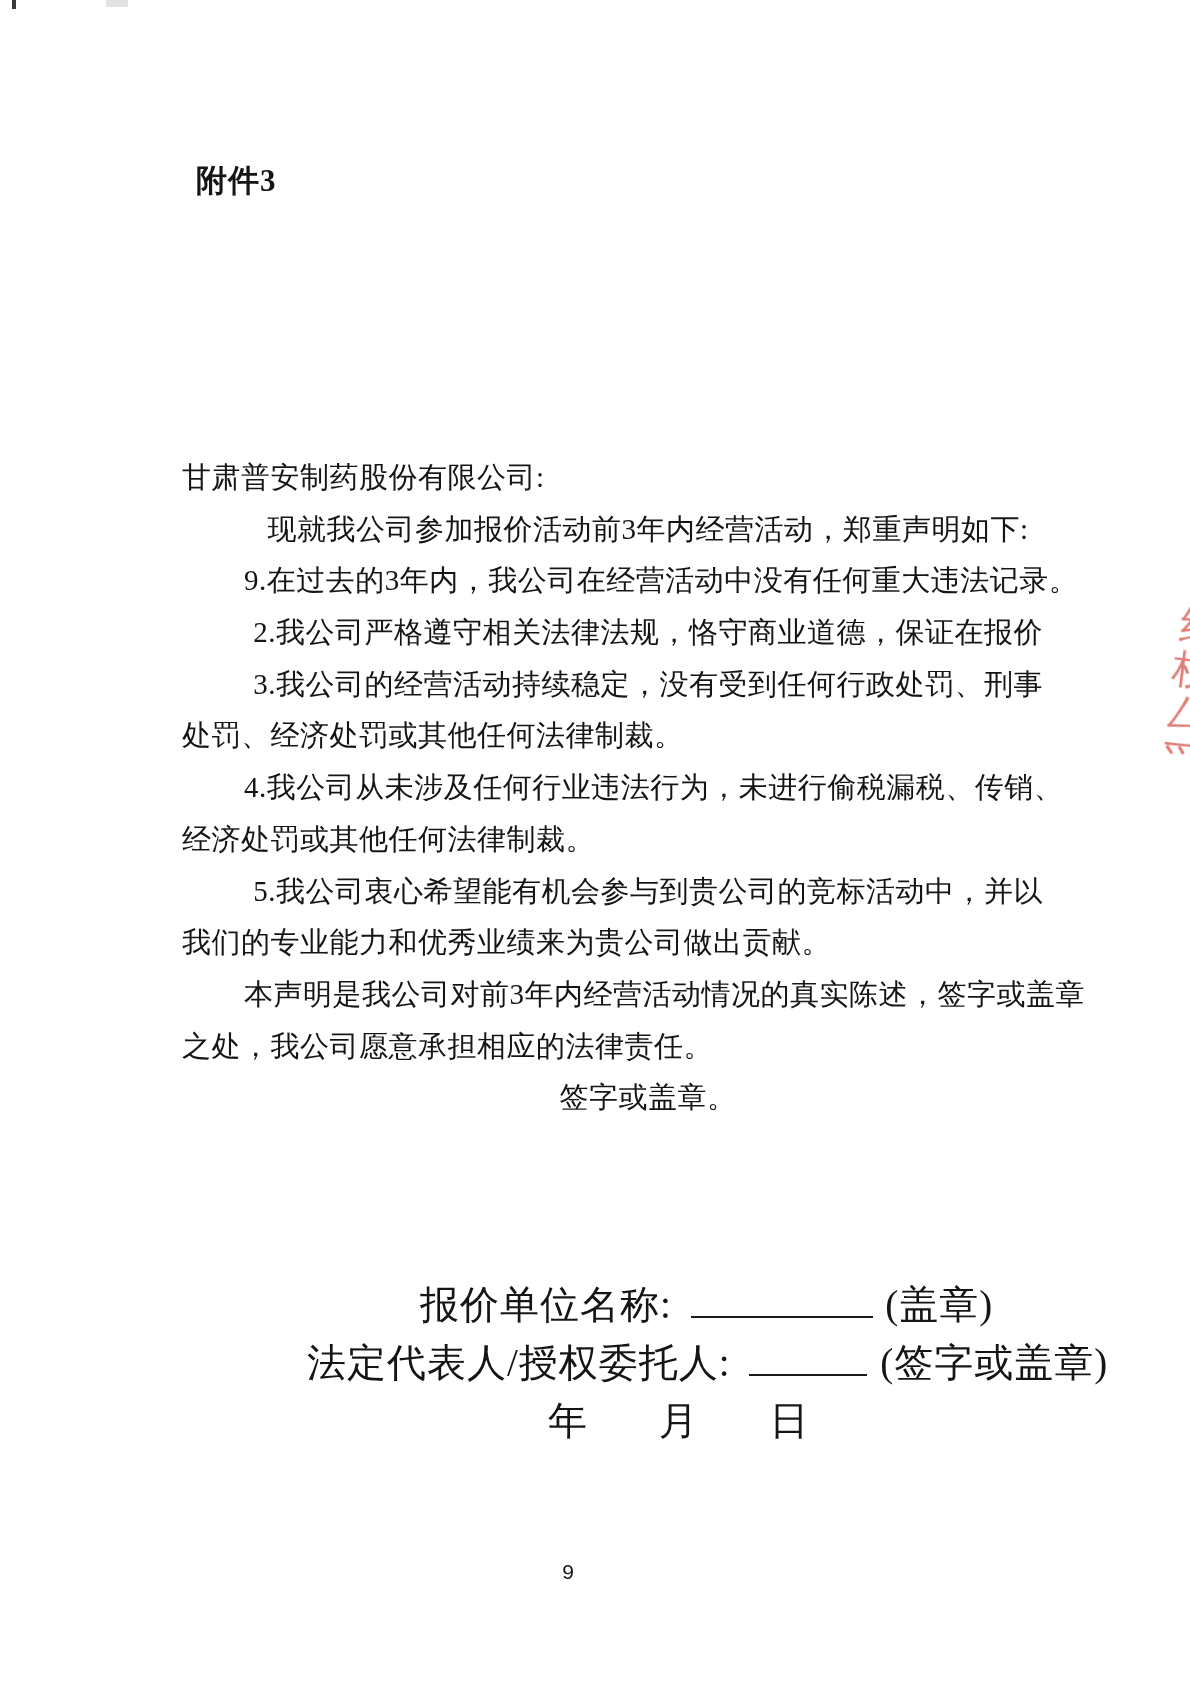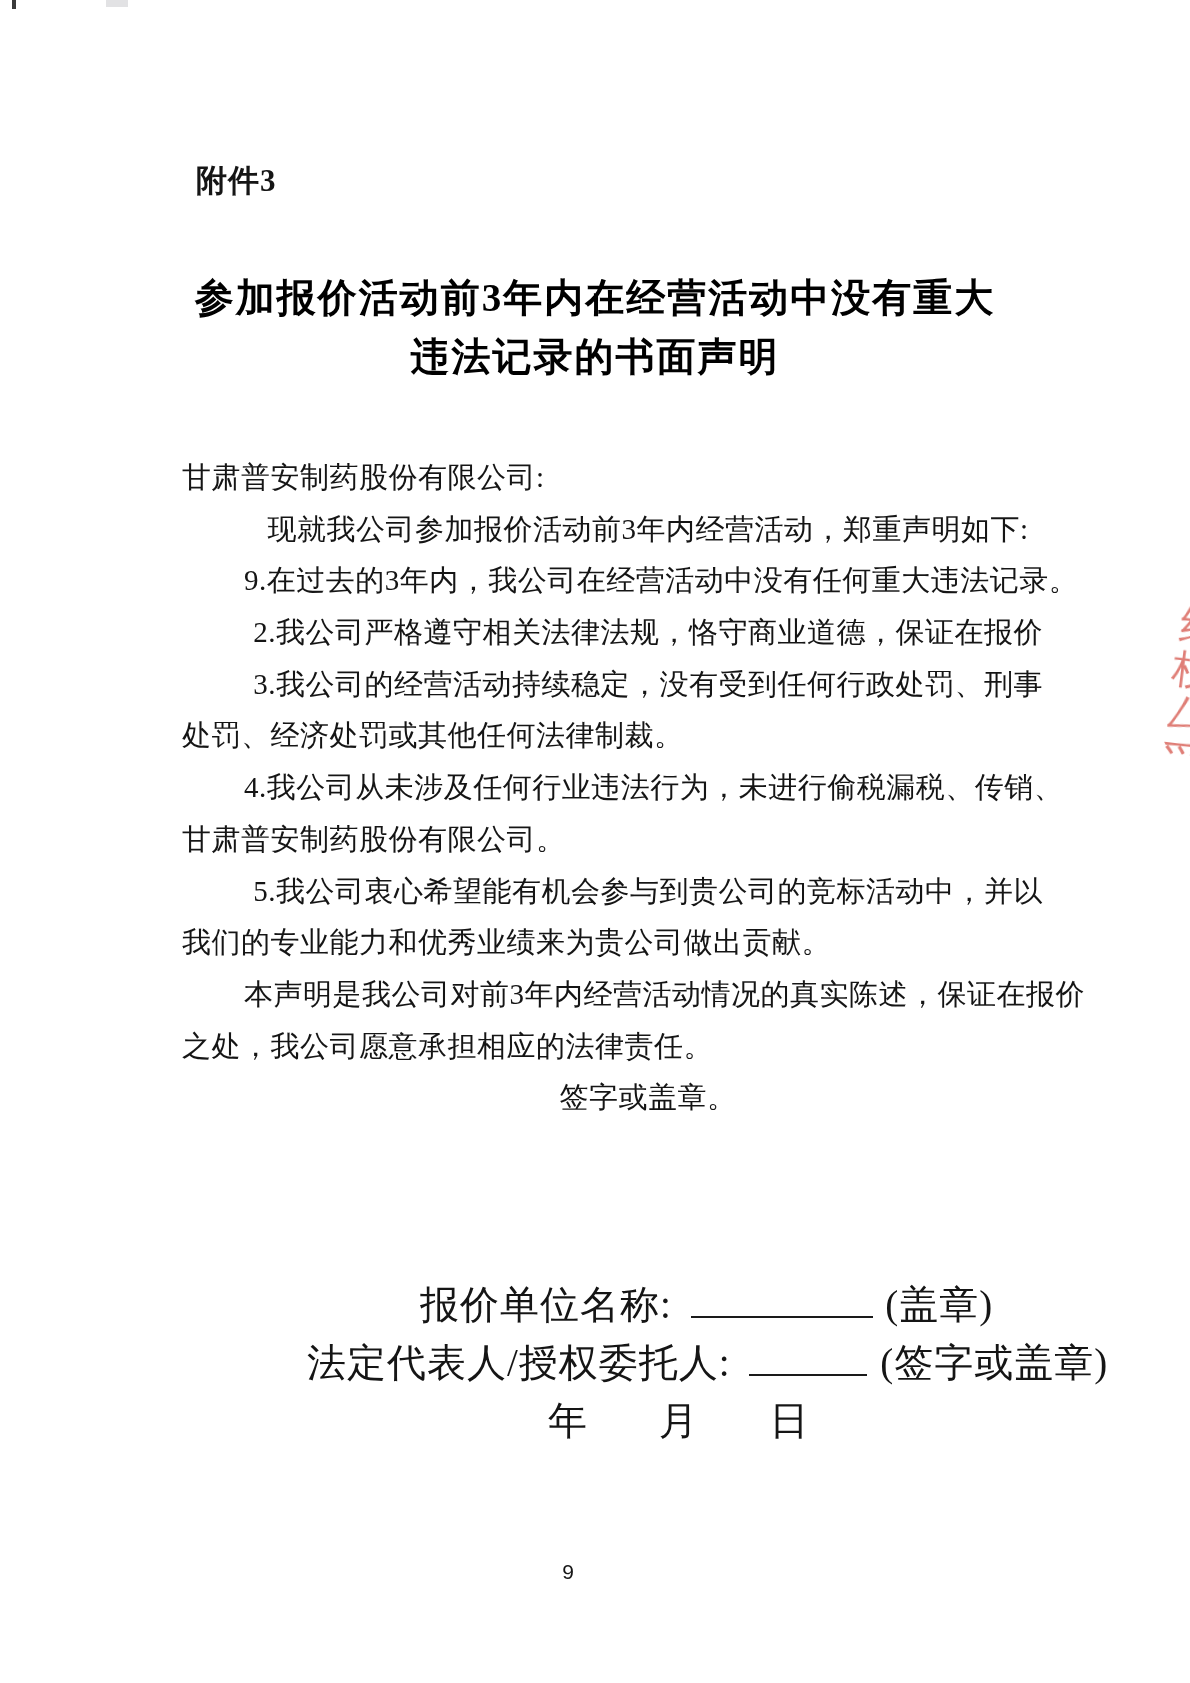--- a/index.html
+++ b/index.html
@@ -106,37 +106,33 @@
 </head>
 <body>
 
 <div class="page">
 
   <div class="artifact-dark"></div>
   <div class="artifact-light"></div>
 
   <div class="attachment-label">附件3</div>
 
-  <div class="doc-title">
-    <div>参加报价活动前3年内在经营活动中没有重大</div>
-    <div>违法记录的书面声明</div>
-  </div>
 
   <div class="doc-body" id="doc-body">
       <div class="body-line">甘肃普安制药股份有限公司:</div>
       <div class="body-line indent">现就我公司参加报价活动前3年内经营活动，郑重声明如下:</div>
       <div class="body-line indent">9.在过去的3年内，我公司在经营活动中没有任何重大违法记录。</div>
       <div class="body-line indent">2.我公司严格遵守相关法律法规，恪守商业道德，保证在报价</div>
       <div class="body-line indent">3.我公司的经营活动持续稳定，没有受到任何行政处罚、刑事</div>
       <div class="body-line">处罚、经济处罚或其他任何法律制裁。</div>
       <div class="body-line indent">4.我公司从未涉及任何行业违法行为，未进行偷税漏税、传销、</div>
-      <div class="body-line">甘肃普安制药股份有限公司。</div>
+      <div class="body-line">经济处罚或其他任何法律制裁。</div>
       <div class="body-line indent">5.我公司衷心希望能有机会参与到贵公司的竞标活动中，并以</div>
       <div class="body-line">我们的专业能力和优秀业绩来为贵公司做出贡献。</div>
-      <div class="body-line indent">本声明是我公司对前3年内经营活动情况的真实陈述，保证在报价</div>
+      <div class="body-line indent">本声明是我公司对前3年内经营活动情况的真实陈述，签字或盖章</div>
       <div class="body-line">之处，我公司愿意承担相应的法律责任。</div>
       <div class="body-line indent">签字或盖章。</div>
     </div>
 
   <div class="sig-row sig-row-company">
     <span>报价单位名称:</span>
     <span class="sig-underline company"></span>
     <span>(盖章)</span>
   </div>
 

